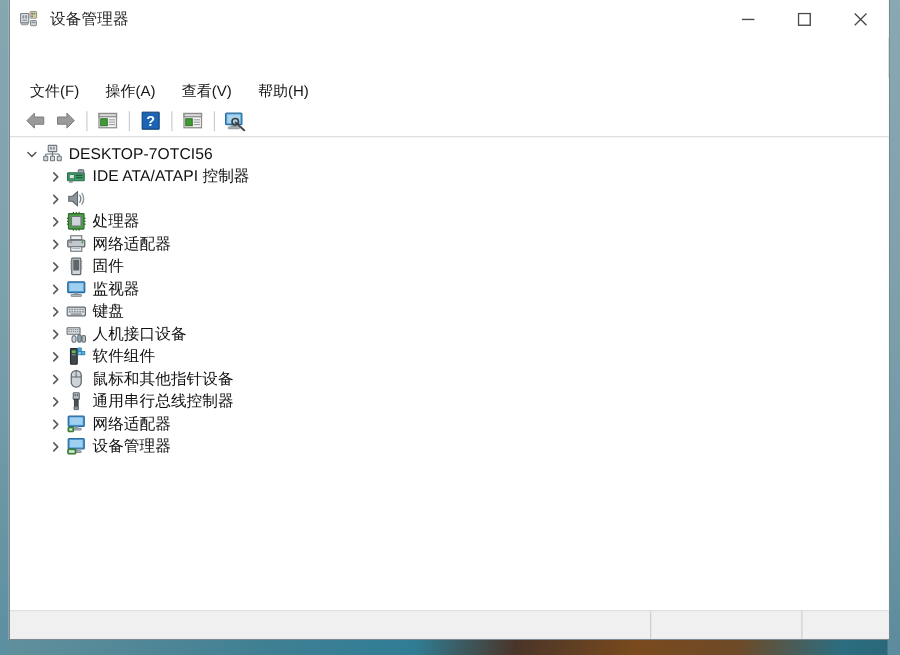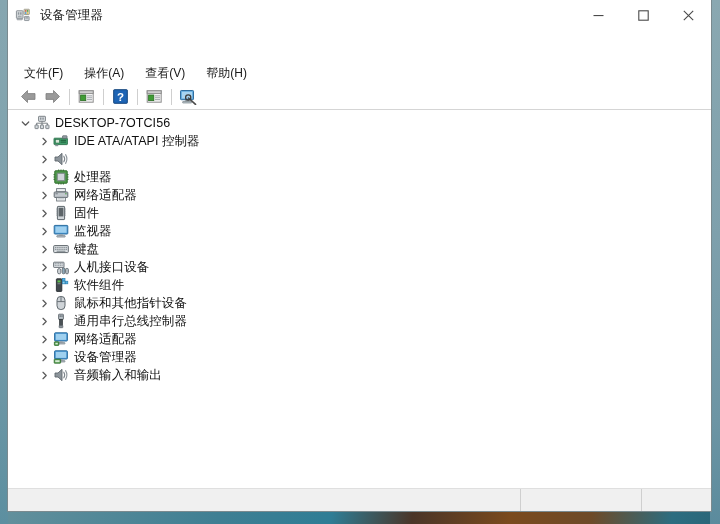--- a/index.html
+++ b/index.html
@@ -623,35 +623,20 @@
           <rect x="2.8" y="2.9" width="10.4" height="6" fill="#9fd0ef"></rect>
           <rect x="6.4" y="10.2" width="3.2" height="1.4" fill="#97a1a8"></rect>
           <rect x="4" y="11.6" width="8" height="1.4" rx="0.4" fill="#b6bfc5" stroke="#79828a" stroke-width="0.7"></rect>
           <rect x="1.2" y="10.2" width="6.4" height="4" rx="0.5" fill="#4f9c4a" stroke="#2f6b2c" stroke-width="0.8"></rect>
           <rect x="2.2" y="11.2" width="4.4" height="2" fill="#d6ead4"></rect>
         </svg>
       </div>
       <div class="label">设备管理器</div>
     </div>
 
-    <div class="row lvl1">
-      <div class="chev">
-        <svg width="9" height="9" viewBox="0 0 9 9">
-            <path d="M3 1.3 L6.2 4.5 L3 7.7" fill="none" stroke="#5a5a5a" stroke-width="1.25" stroke-linecap="round" stroke-linejoin="round"></path>
-          </svg>
-      </div>
-      <div class="nodeicon">
-        <svg class="ico-svg" viewBox="0 0 16 16">
-          <path d="M2 6 L5 6 L9 2.3 L9 13.7 L5 10 L2 10 Z" fill="#8d959b" stroke="#5f676d" stroke-width="0.9" stroke-linejoin="round"></path>
-          <path d="M10.8 5.2 Q12.6 8 10.8 10.8" fill="none" stroke="#7b838a" stroke-width="1.1" stroke-linecap="round"></path>
-          <path d="M12.6 3.6 Q15.2 8 12.6 12.4" fill="none" stroke="#8d959b" stroke-width="1.1" stroke-linecap="round"></path>
-        </svg>
-      </div>
-      <div class="label">音频输入和输出</div>
-    </div>
 
   </div>
 
   <div id="statusbar">
     <div id="status-main"></div>
     <div id="status-sec2"></div>
     <div id="status-sec3"></div>
   </div>
 
 </div>

